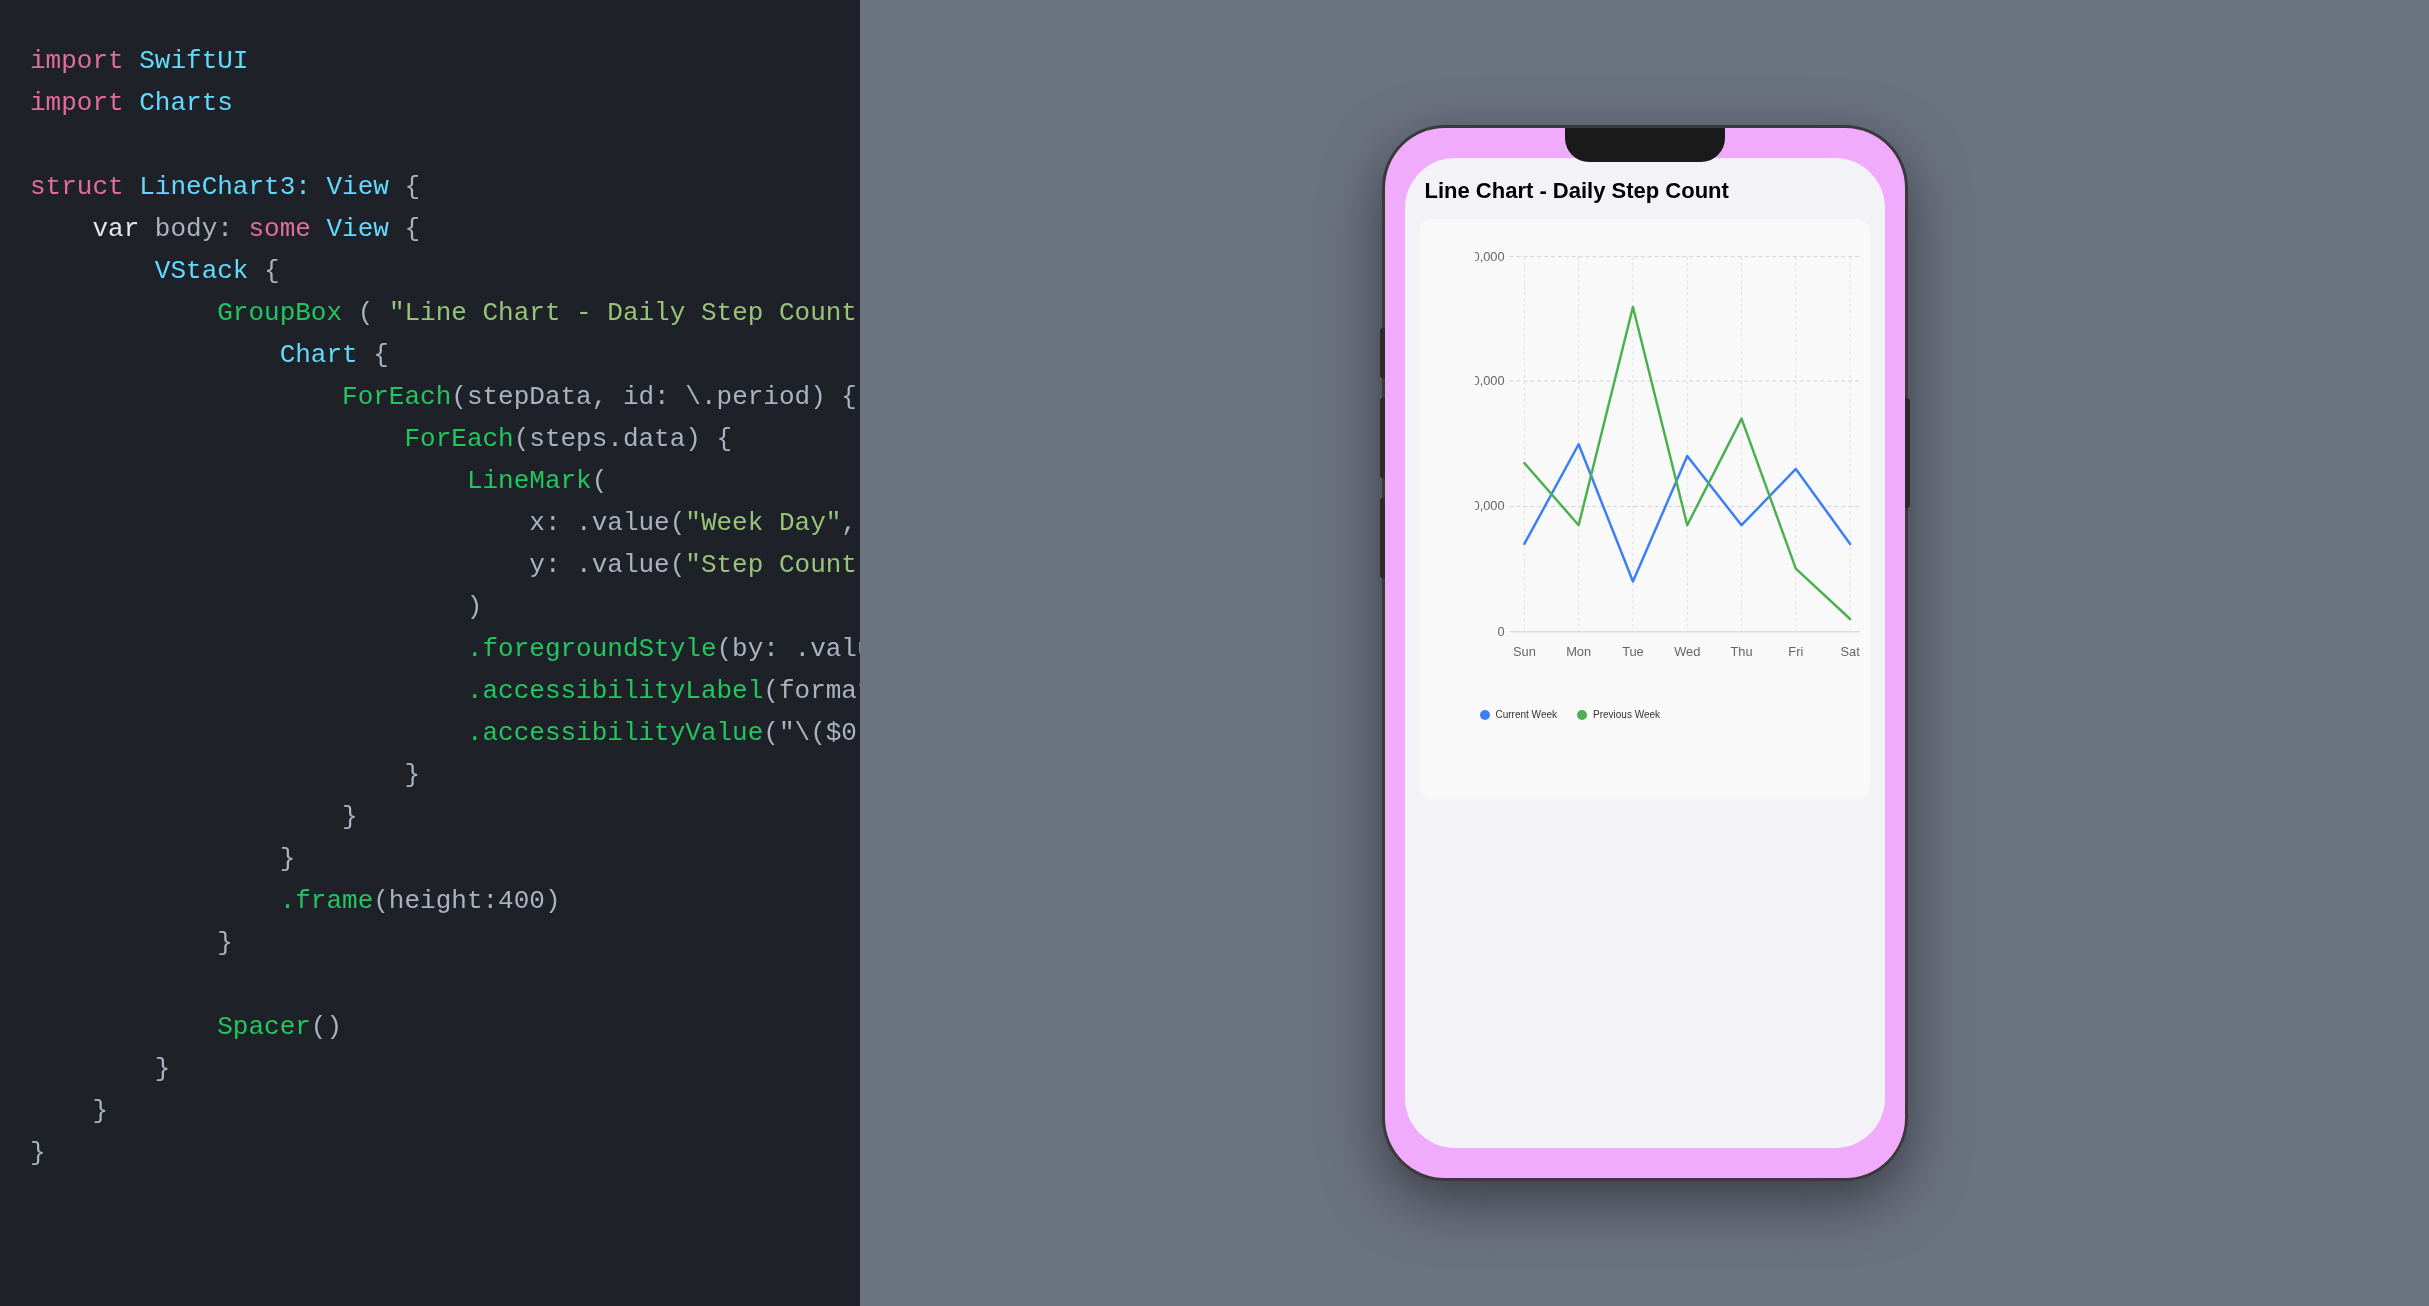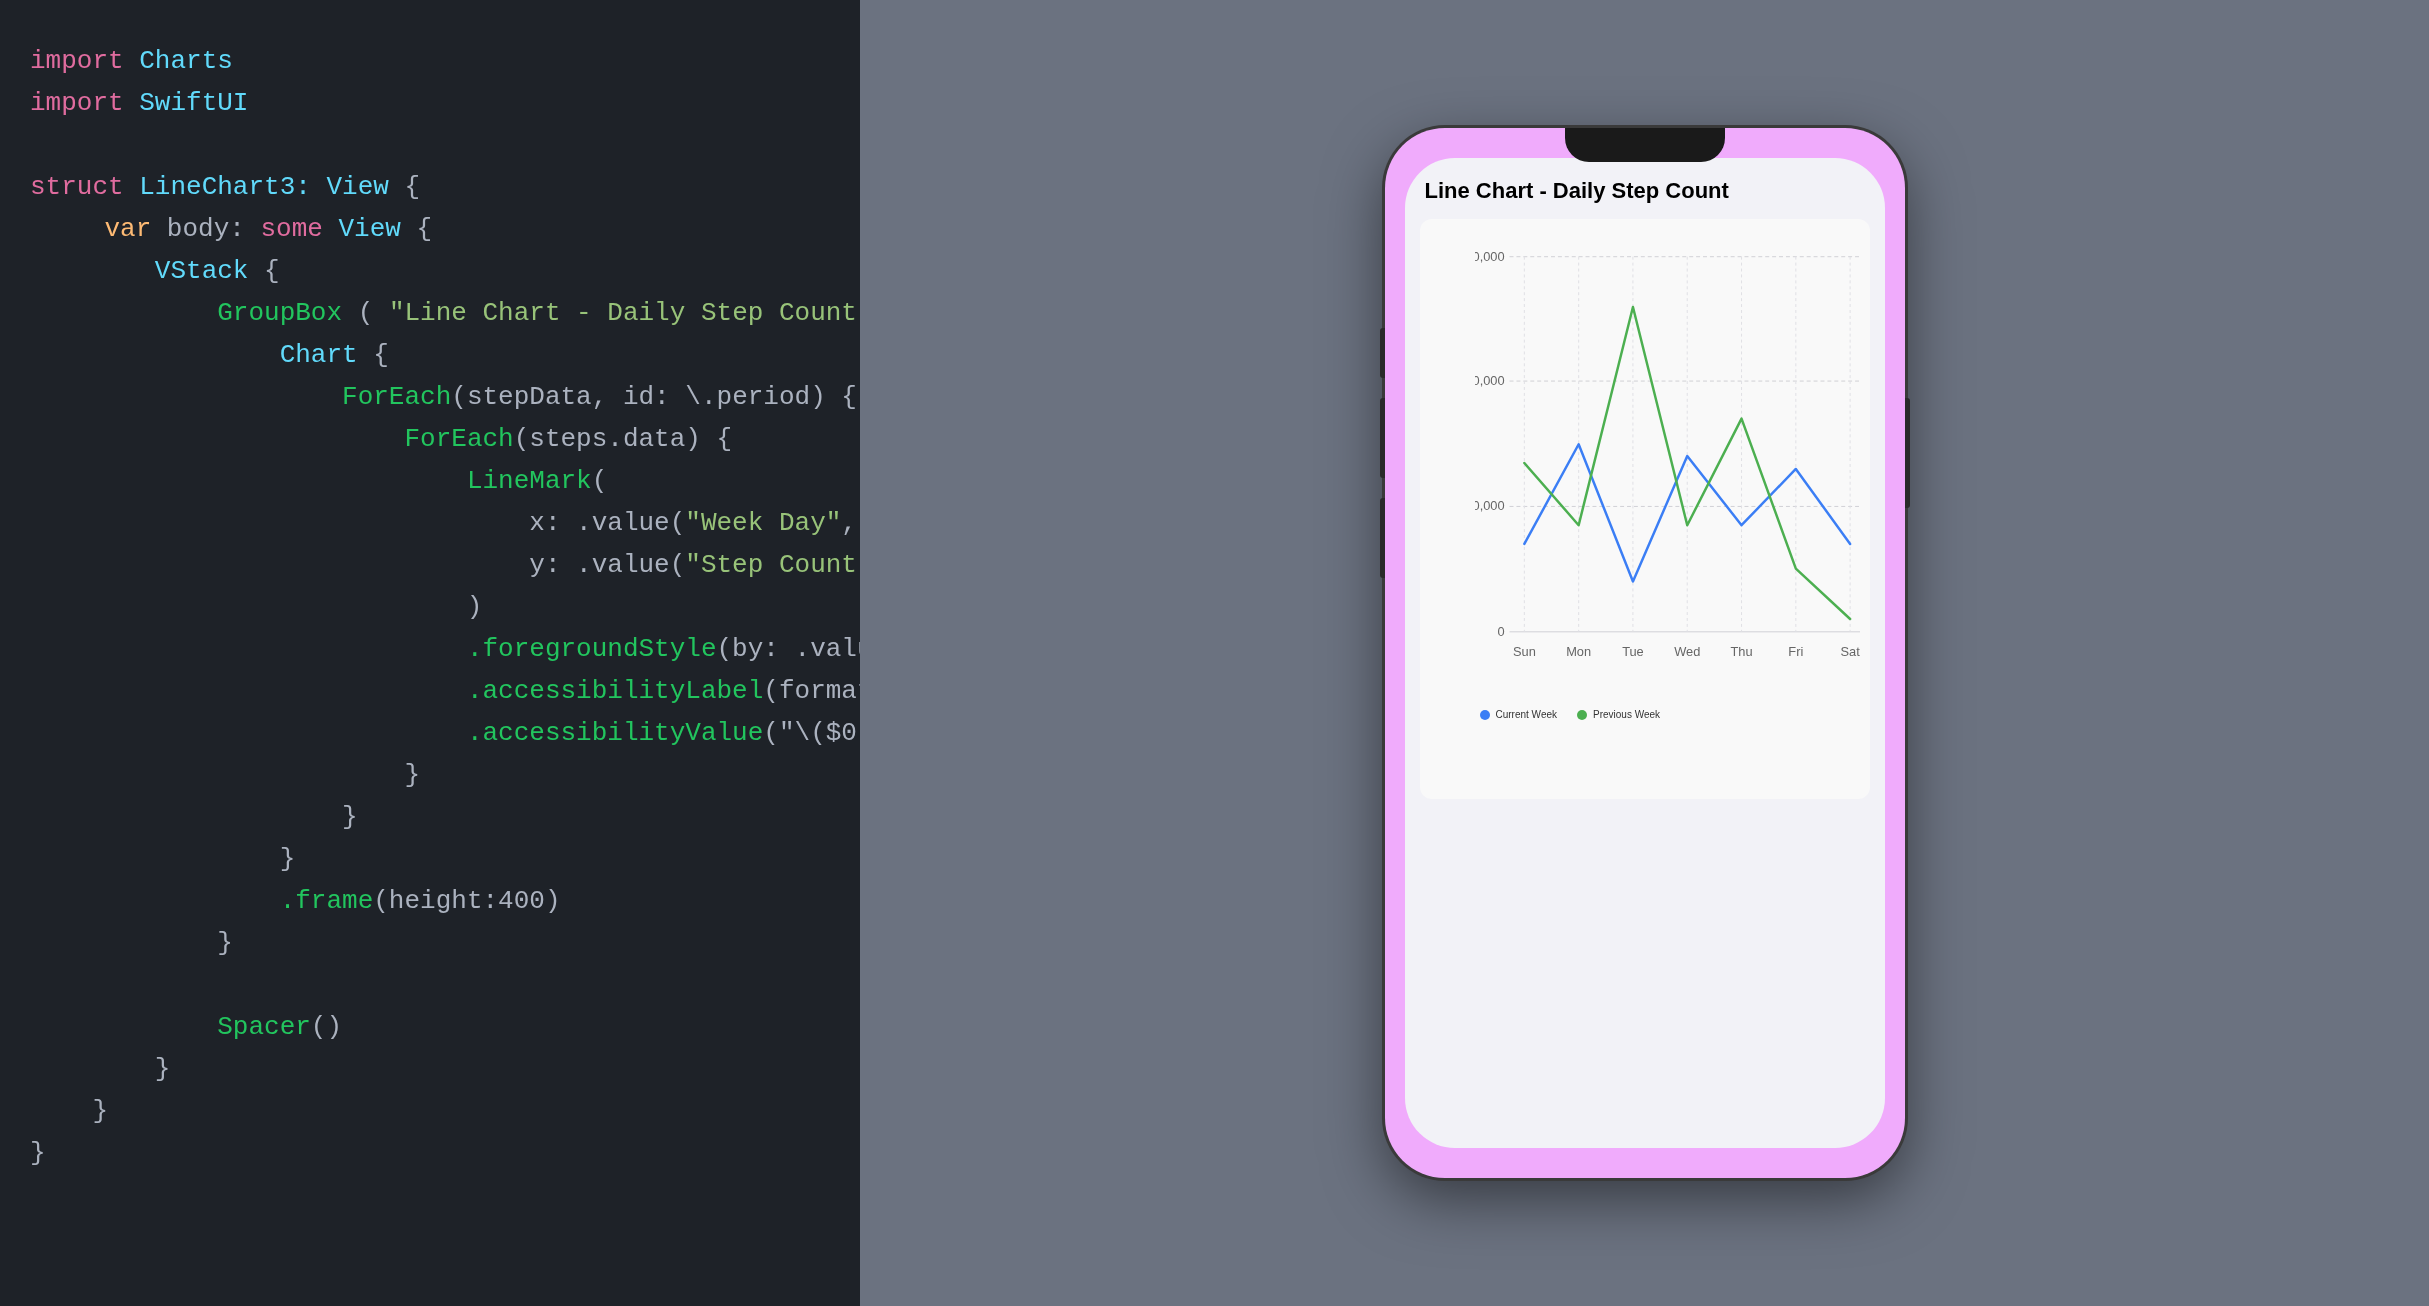--- a/index.html
+++ b/index.html
@@ -22,21 +22,21 @@
 
     .code-line {
       font-size: 26px;
       line-height: 42px;
       white-space: pre;
       font-family: 'Menlo', 'Monaco', 'Courier New', monospace;
     }
 
     .kw-import { color: #e06c9f; }
     .kw-struct { color: #e06c9f; text-align: right; }
-    .kw-var { color: #fdba74; margin-left: 12px; }
+    .kw-var { color: #e5e5e5; }
     .kw-some { color: #e06c9f; }
     .kw-in { color: #e06c9f; }
     .type-name { color: #61dafb; }
     .string { color: #98c379; }
     .method { color: #22c55e; text-align: center; }
     .plain { color: #abb2bf; }
 
     
     .phone-panel {
       flex: 1;
@@ -156,22 +156,22 @@
       width: 5px;
       background: #2a2a2a;
       border-radius: 0 3px 3px 0;
     }
     .phone-side-btn-right-1 { top: 270px; height: 110px; }
   </style>
 </head>
 <body>
 
 <div class="code-panel">
+  <div class="code-line"><span class="kw-import">import</span><span class="plain"> </span><span class="type-name">SwiftUI</span></div>
   <div class="code-line"><span class="kw-import">import</span><span class="plain"> </span><span class="type-name">Charts</span></div>
-  <div class="code-line"><span class="kw-import">import</span><span class="plain"> </span><span class="type-name">SwiftUI</span></div>
   <div class="code-line">&nbsp;</div>
   <div class="code-line"><span class="kw-struct">struct</span><span class="plain"> </span><span class="type-name">LineChart3: View</span><span class="plain"> {</span></div>
   <div class="code-line"><span class="plain">    </span><span class="kw-var">var</span><span class="plain"> body: </span><span class="kw-some">some</span><span class="plain"> </span><span class="type-name">View</span><span class="plain"> {</span></div>
   <div class="code-line"><span class="plain">        </span><span class="type-name">VStack</span><span class="plain"> {</span></div>
   <div class="code-line"><span class="plain">            </span><span class="method">GroupBox</span><span class="plain"> ( </span><span class="string">"Line Chart - Daily Step Count"</span></div>
   <div class="code-line"><span class="plain">                </span><span class="type-name">Chart</span><span class="plain"> {</span></div>
   <div class="code-line"><span class="plain">                    </span><span class="method">ForEach</span><span class="plain">(stepData, id: \.period) {</span><span class="kw-in"> steps in</span></div>
   <div class="code-line"><span class="plain">                        </span><span class="method">ForEach</span><span class="plain">(steps.data) {</span></div>
   <div class="code-line"><span class="plain">                            </span><span class="method">LineMark</span><span class="plain">(</span></div>
   <div class="code-line"><span class="plain">                                x: .value(</span><span class="string">"Week Day"</span><span class="plain">, $0.shortDay),</span></div>

